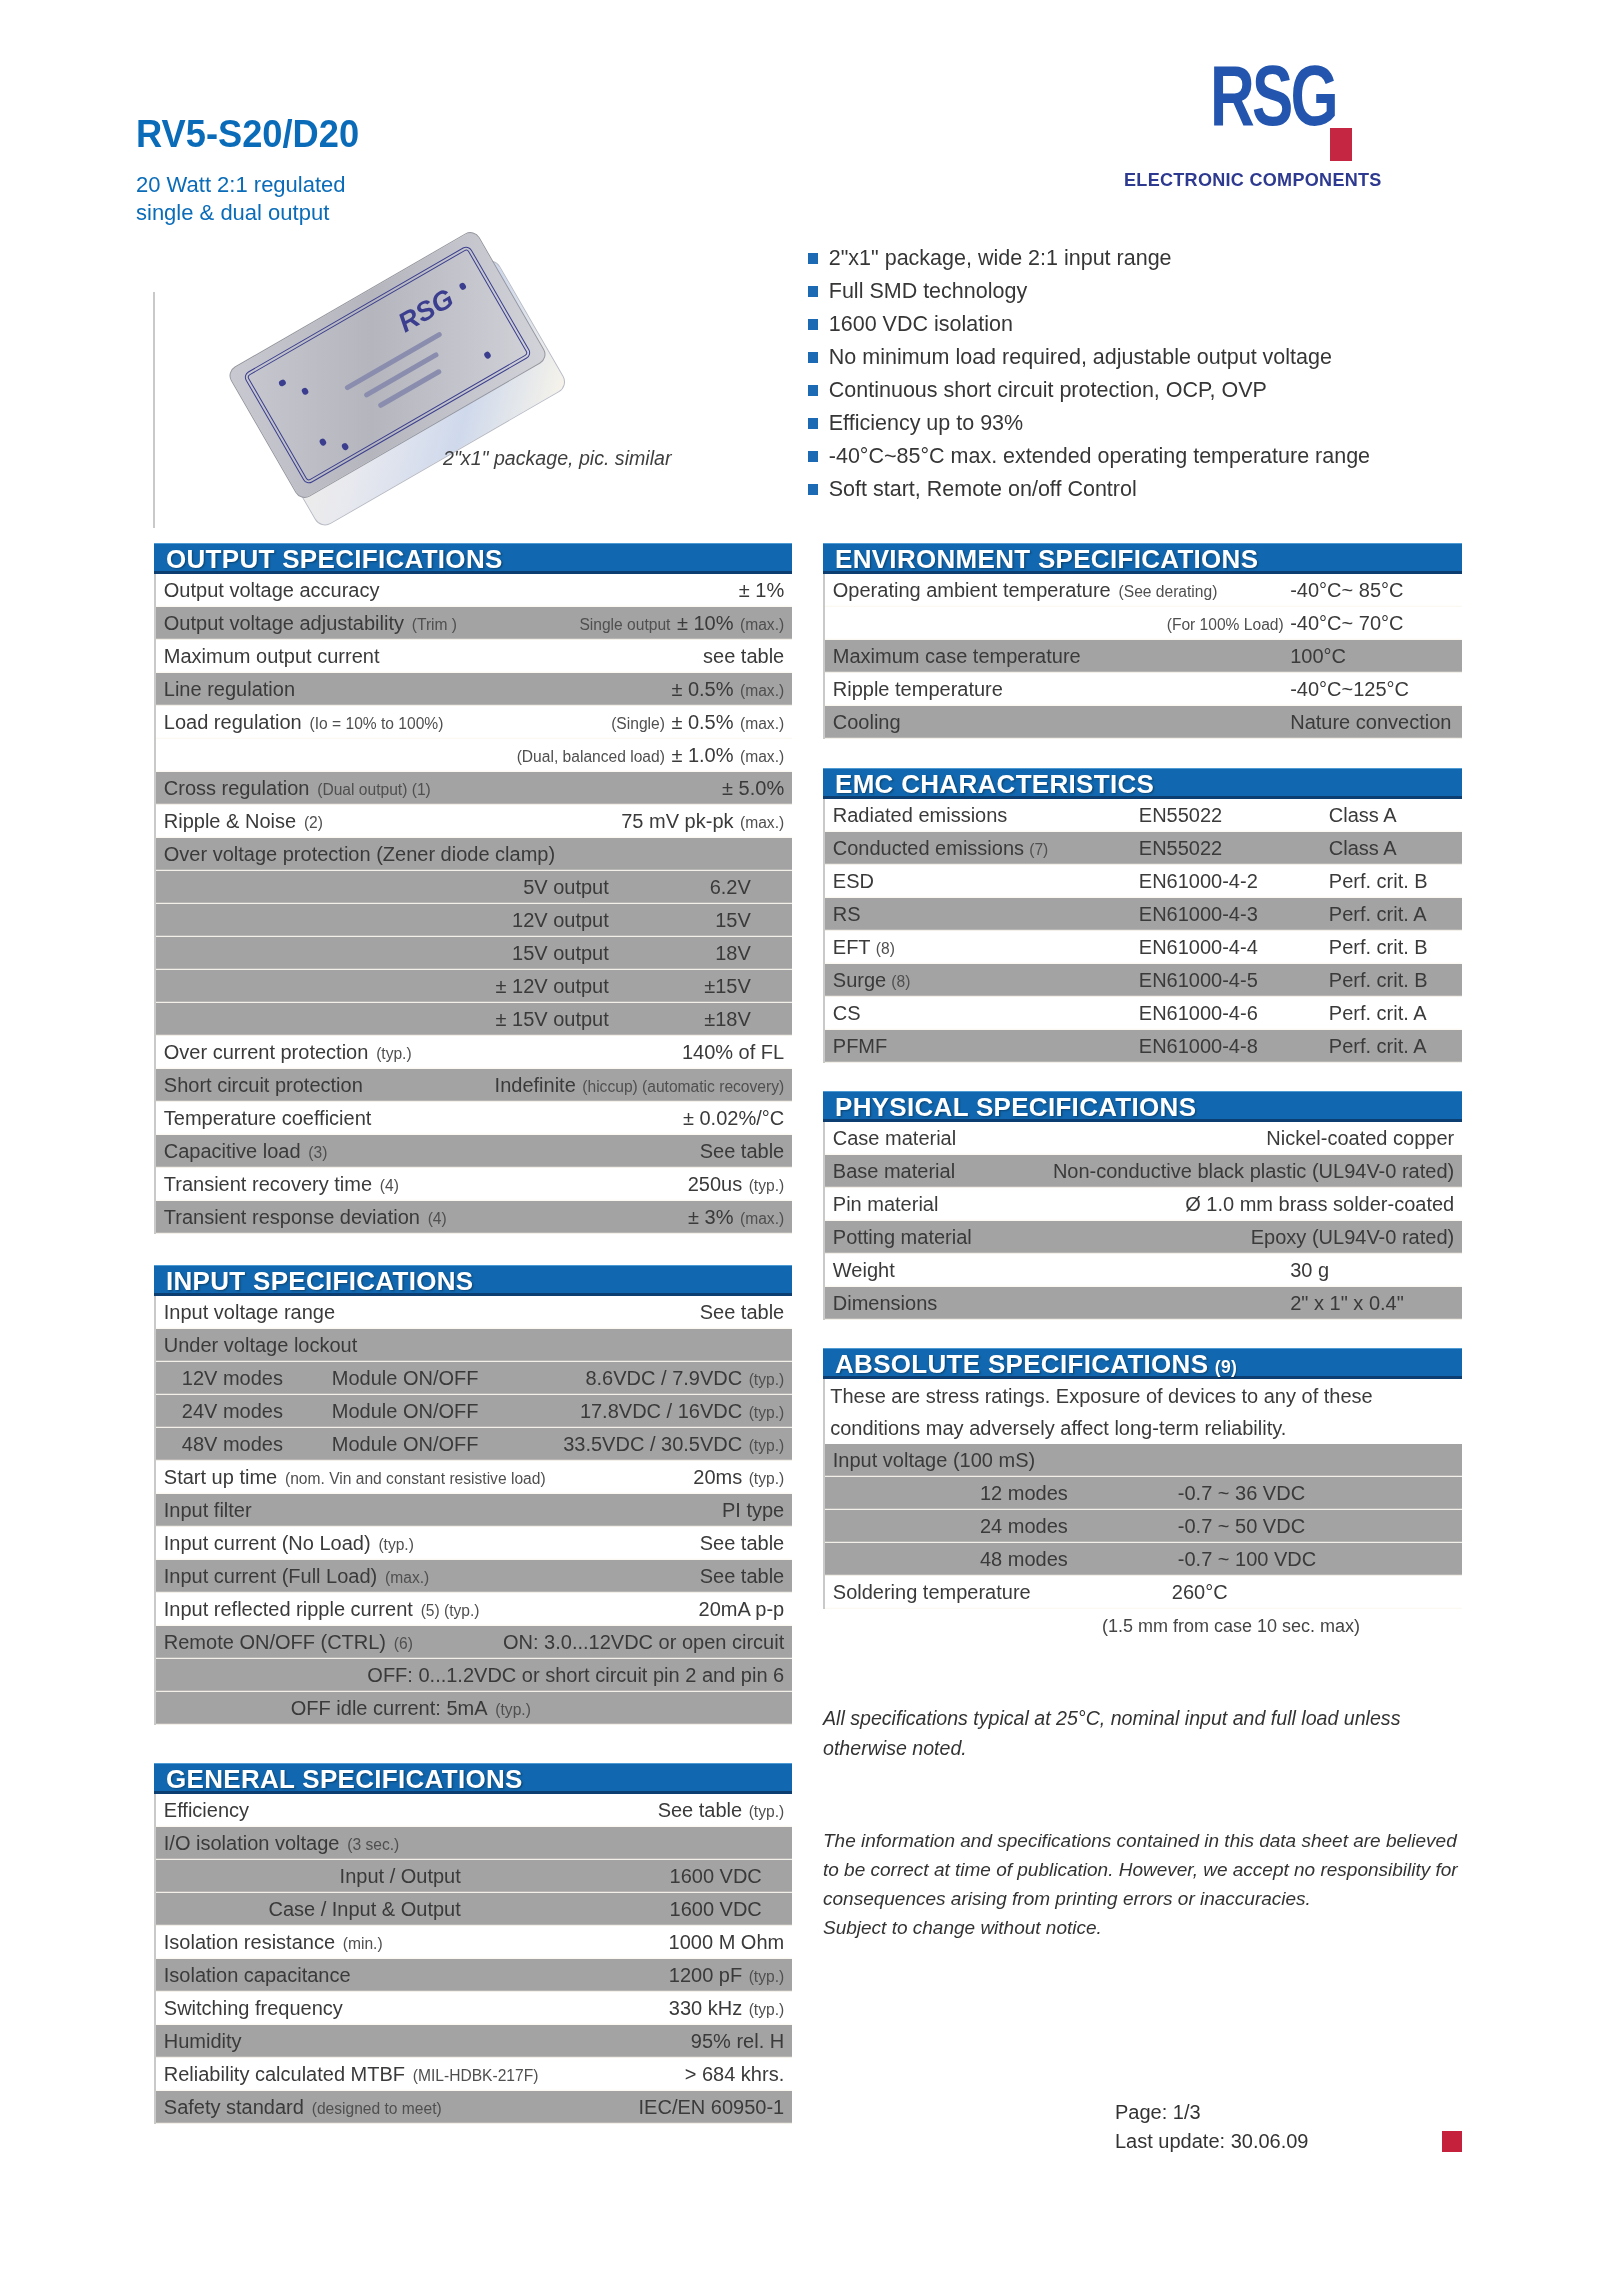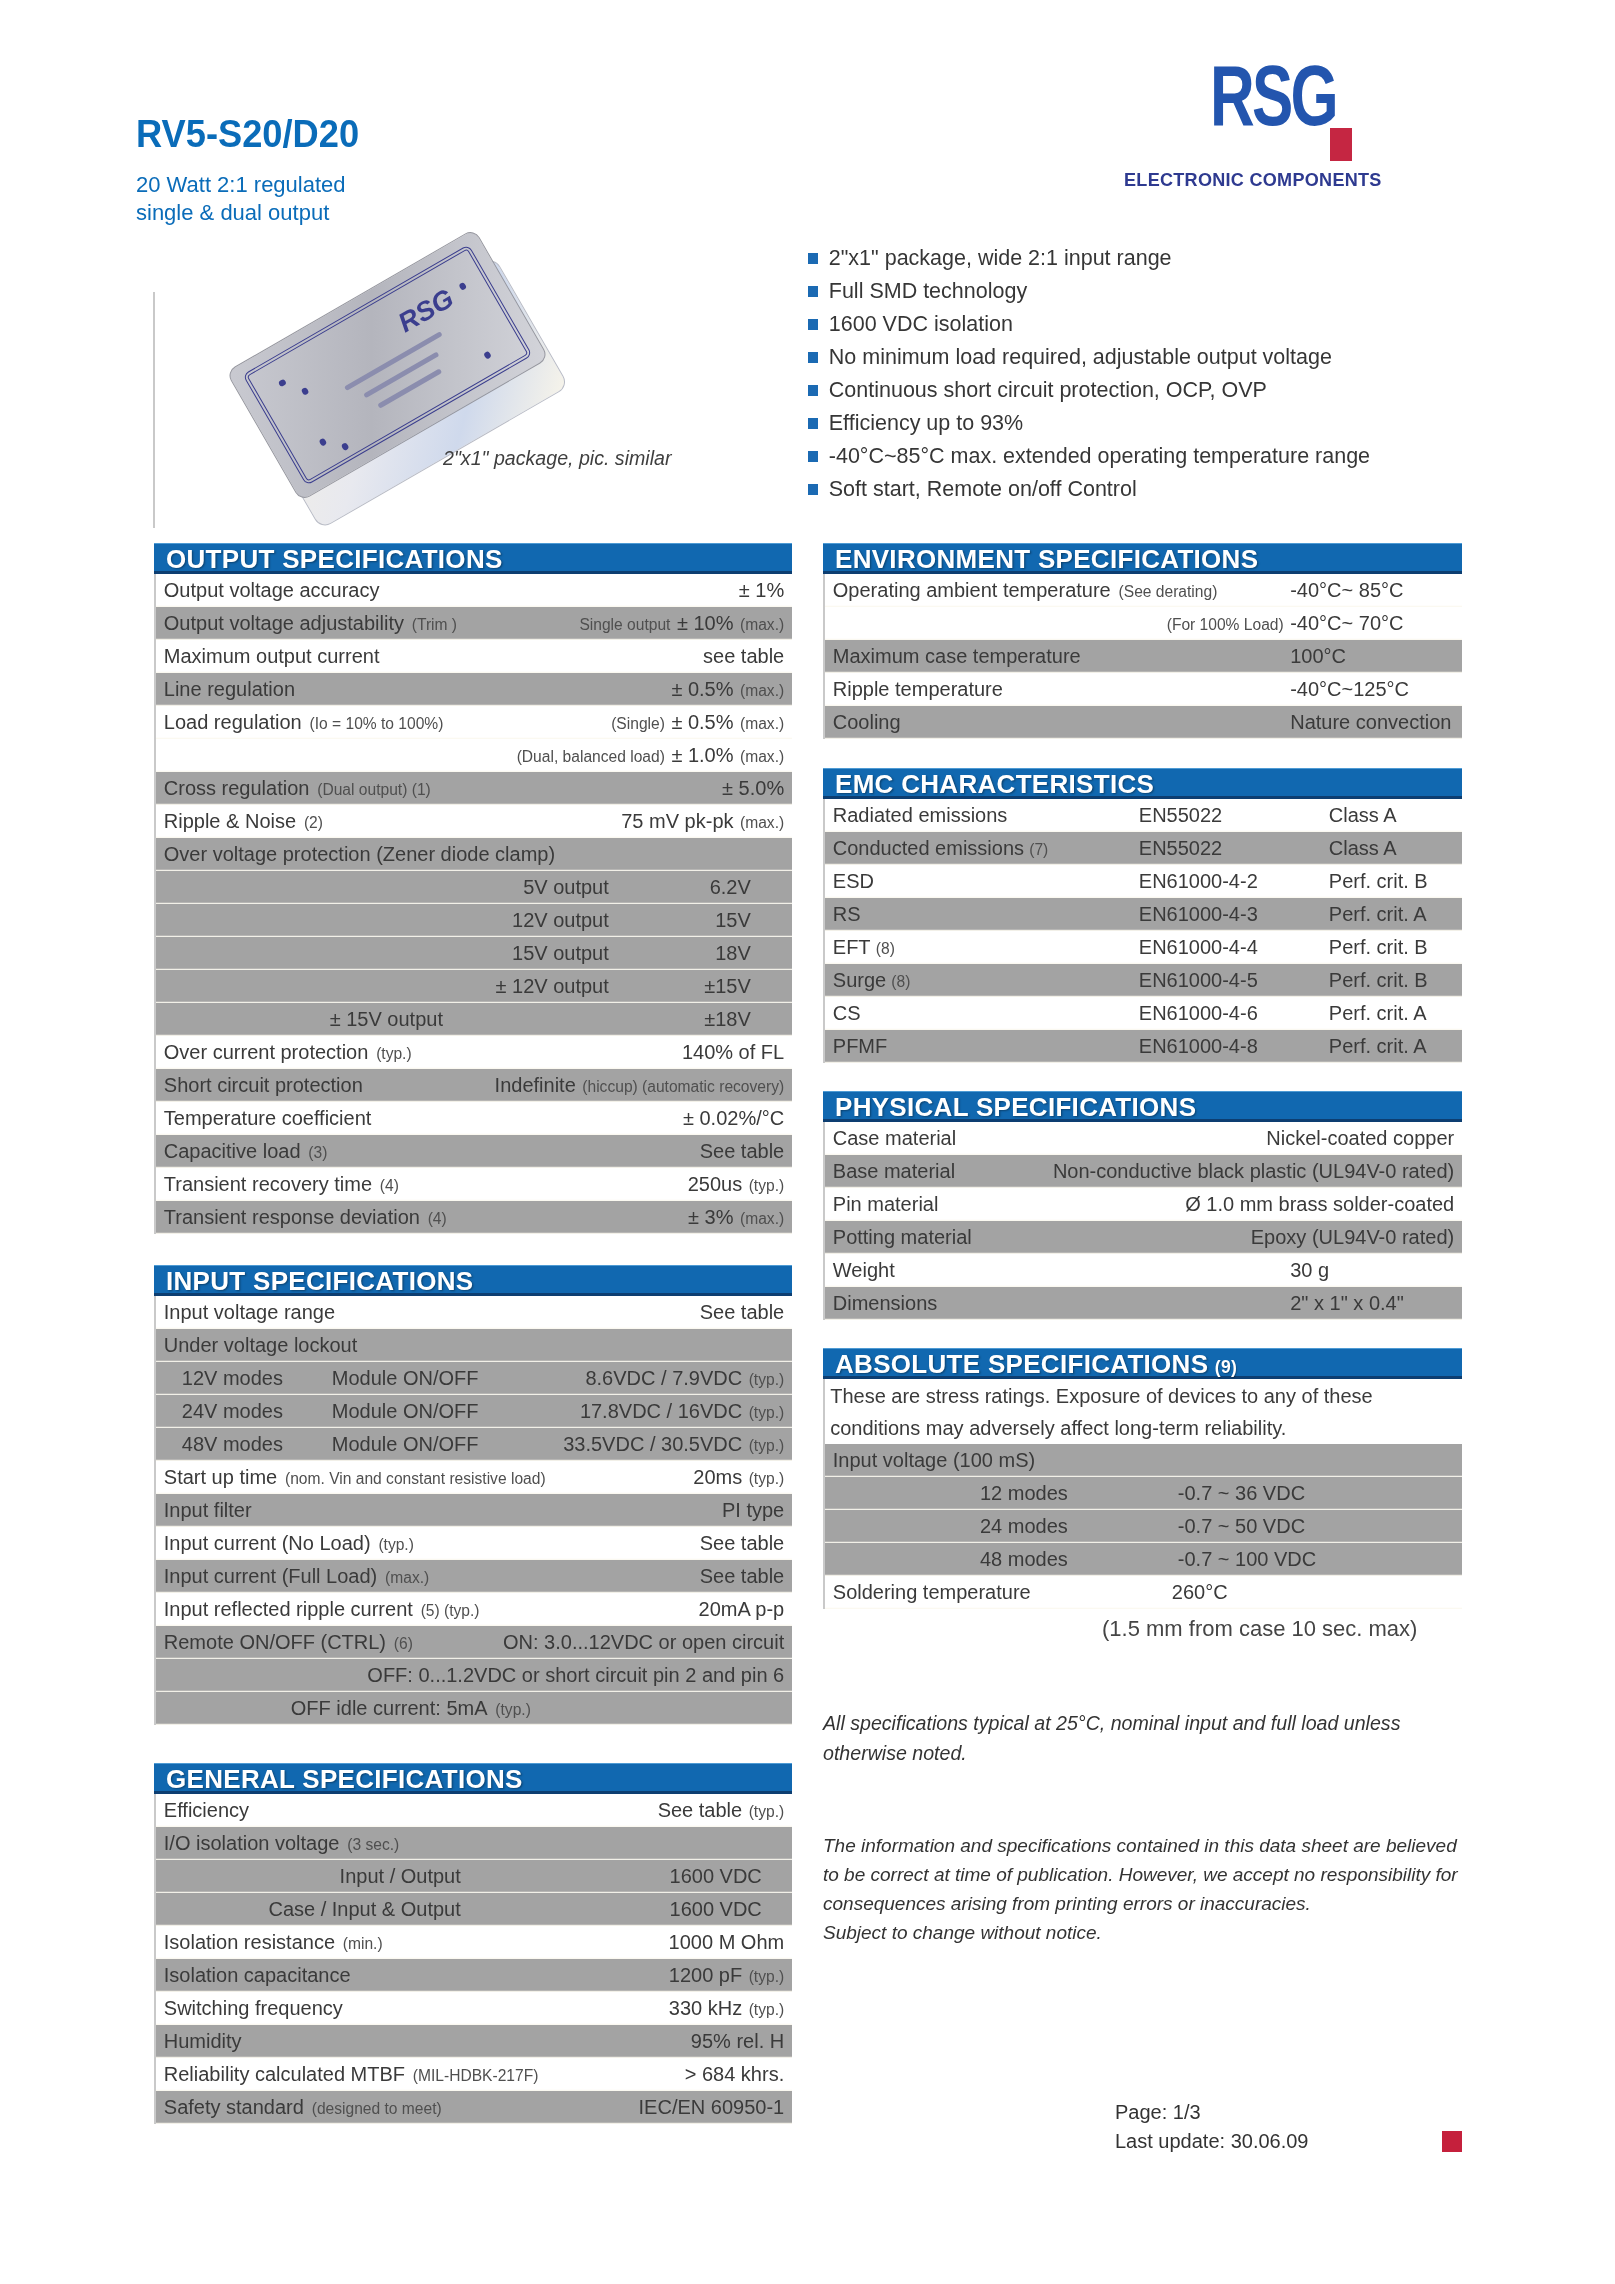--- a/index.html
+++ b/index.html
@@ -66,21 +66,21 @@
   .pright{text-align:right;flex:none}
   .emc1{width:306px;display:flex;align-items:baseline;gap:5.2px;flex:none}
   .emc2{width:190px;flex:none}
   .emc3{flex:1}
   .aright{width:235px;text-align:right;flex:none}
   .aval{margin-left:110px}
   .absl{width:339px;flex:none}
 
   
   .abs-intro{font-size:20px;color:#3a3a3a;line-height:32px;padding:1.3px 6.5px 0 5.2px;border-left:2px solid #c9c9c9}
-  .abs-note{font-size:22px;color:#454545;margin:6.5px 0 0 279px}
+  .abs-note{font-size:18px;color:#454545;margin:6.5px 0 0 279px}
 
   
   .note1{margin-top:66px;font-style:italic;font-size:19.6px;line-height:30px;color:#333;width:639px}
   .note2{margin-top:63px;font-style:italic;font-size:19px;line-height:29px;color:#333;width:652px}
   .footer{position:absolute;left:1115px;top:2098px;font-size:20px;color:#333;line-height:29px}
   .footer-dot{position:absolute;left:1442px;top:2131px;width:20px;height:21px;background:#c5203c}
 </style>
 </head>
 <body>
 
@@ -245,21 +245,21 @@
           </div>
           <div class="trow shade">
             <span class="txt pright" style="width: 445px;">15V output</span>
             <span class="txt pright" style="width: 142px;">18V</span>
           </div>
           <div class="trow shade">
             <span class="txt pright" style="width: 445px;">± 12V output</span>
             <span class="txt pright" style="width: 142px;">±15V</span>
           </div>
           <div class="trow shade">
-            <span class="txt pright" style="width: 445px; text-align: center;">± 15V output</span>
+            <span class="txt pright" style="width: 445px;">± 15V output</span>
             <span class="txt pright" style="width: 142px;">±18V</span>
           </div>
           <div class="trow">
             <div class="cl">
               <span class="txt">Over current protection</span>
               <span class="sm">(typ.)</span>
             </div>
             <div class="cr">
               <span class="txt">140% of FL</span>
             </div>

